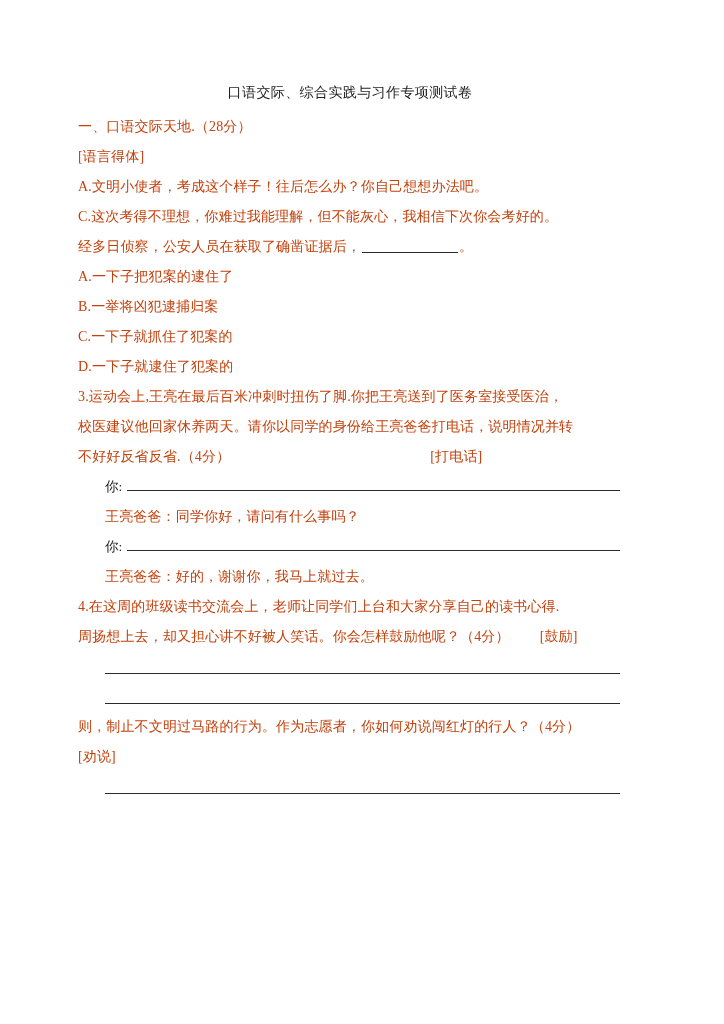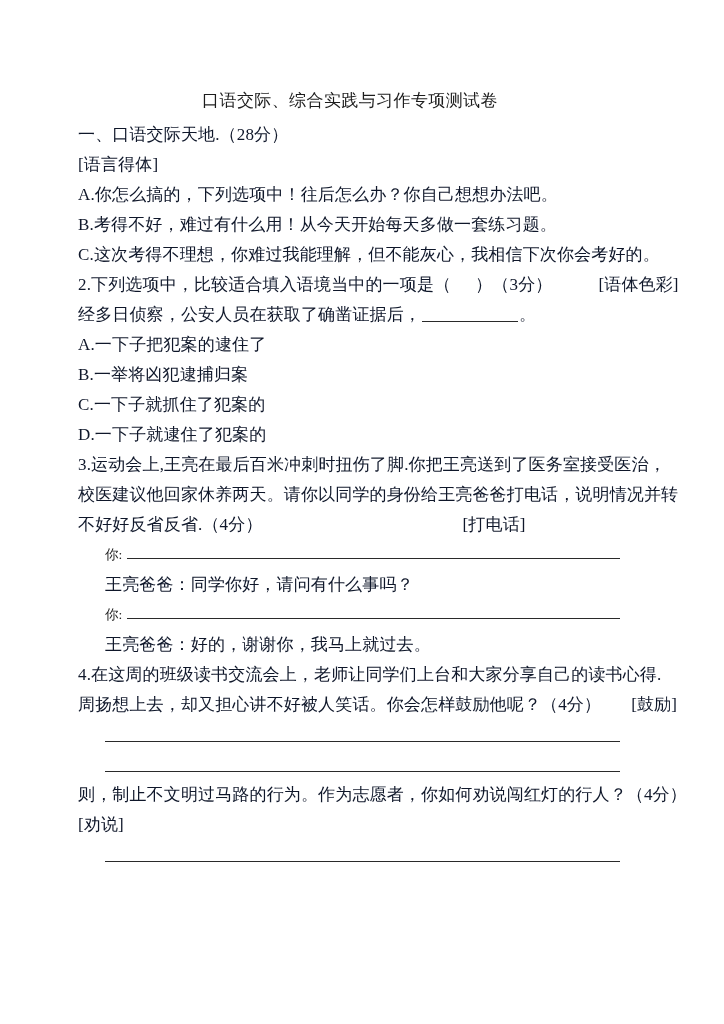--- a/index.html
+++ b/index.html
@@ -30,34 +30,34 @@
   
   .content {
     position: absolute;
     left: 78px;
     top: 82px;
     width: 544px;
   }
 
   .doc-title {
     text-align: center;
-    font-size: 17px;
+    font-size: 14px;
     line-height: 22px;
     letter-spacing: 0.4px;
-    margin: 8px 0 8px 0;
+    margin: 0 0 8px 0;
     font-weight: normal;
     color: #1c1c1c;
   }
 
   .line {
-    font-size: 17px;
+    font-size: 14px;
     line-height: 30px;
     letter-spacing: 0.15px;
     white-space: nowrap;
-    color: #0f172a;
+    color: #c2410c;
   }
 
   
   .line.flush { padding-left: 0; }
 
   
   .line.cont { padding-left: 0; }
 
   
   .line.indent { padding-left: 27px; }
@@ -119,25 +119,23 @@
 <body>
 
 <div class="page">
   <div class="content">
 
     <div class="doc-title">口语交际、综合实践与习作专项测试卷</div>
 
     <div class="line flush">一、口语交际天地.（28分）</div>
 
     <div class="line flush">[语言得体]</div>
-    <div class="line flush">A.你怎么搞的，下列选项中！往后怎么办？你自己想想办法吧。</div>
-    <div class="line flush">B.考得不好，难过有什么用！从今天开始每天多做一套练习题。</div>
+    <div class="line flush">A.文明小使者，考成这个样子！往后怎么办？你自己想想办法吧。</div>
     <div class="line flush">C.这次考得不理想，你难过我能理解，但不能灰心，我相信下次你会考好的。</div>
 
-    <div class="line flush"><span>2.下列选项中，比较适合填入语境当中的一项是（</span><span class="paren-gap"></span><span>）（3分）</span><span class="spacer-lg"></span><span class="tag-right">[语体色彩]</span></div>
     <div class="line flush"><span>经多日侦察，公安人员在获取了确凿证据后，</span><span class="blank-inline"></span><span>。</span></div>
     <div class="line flush">A.一下子把犯案的逮住了</div>
     <div class="line flush">B.一举将凶犯逮捕归案</div>
     <div class="line flush">C.一下子就抓住了犯案的</div>
     <div class="line flush">D.一下子就逮住了犯案的</div>
 
     <div class="line flush">3.运动会上,王亮在最后百米冲刺时扭伤了脚.你把王亮送到了医务室接受医治，</div>
     <div class="line cont">校医建议他回家休养两天。请你以同学的身份给王亮爸爸打电话，说明情况并转</div>
     <div class="line cont"><span>不好好反省反省.（4分）</span><span class="spacer-lg"></span><span class="spacer-lg"></span><span class="spacer-lg"></span><span class="spacer-lg"></span><span class="spacer-sm"></span><span class="tag-right">[打电话]</span></div>
 

